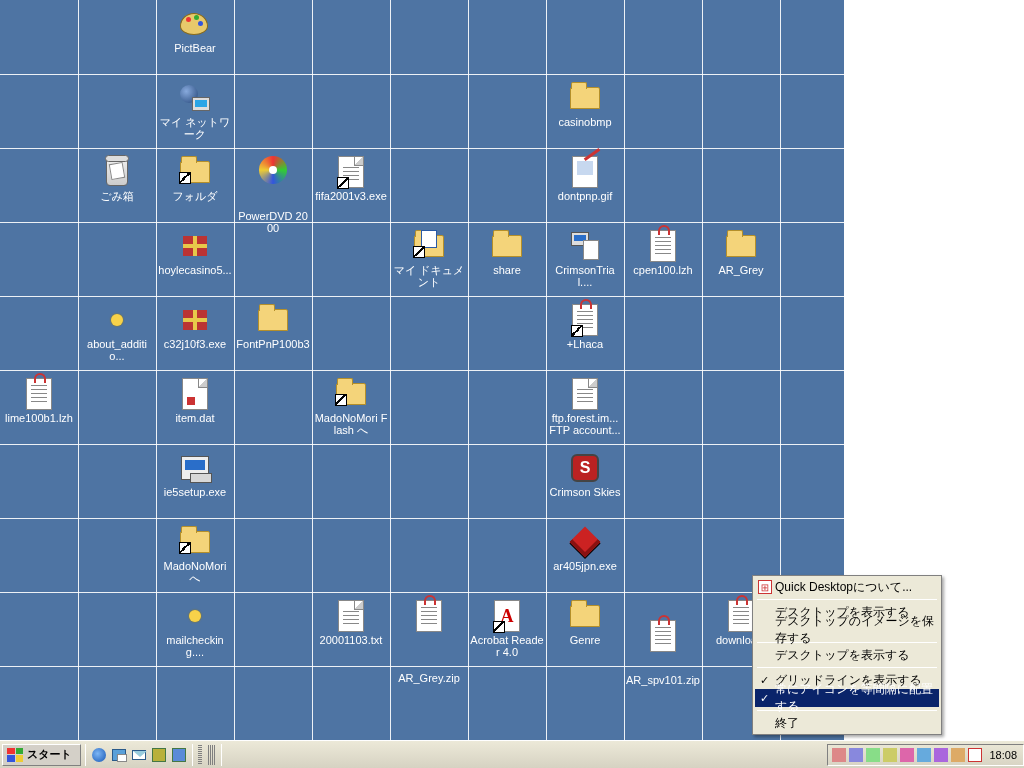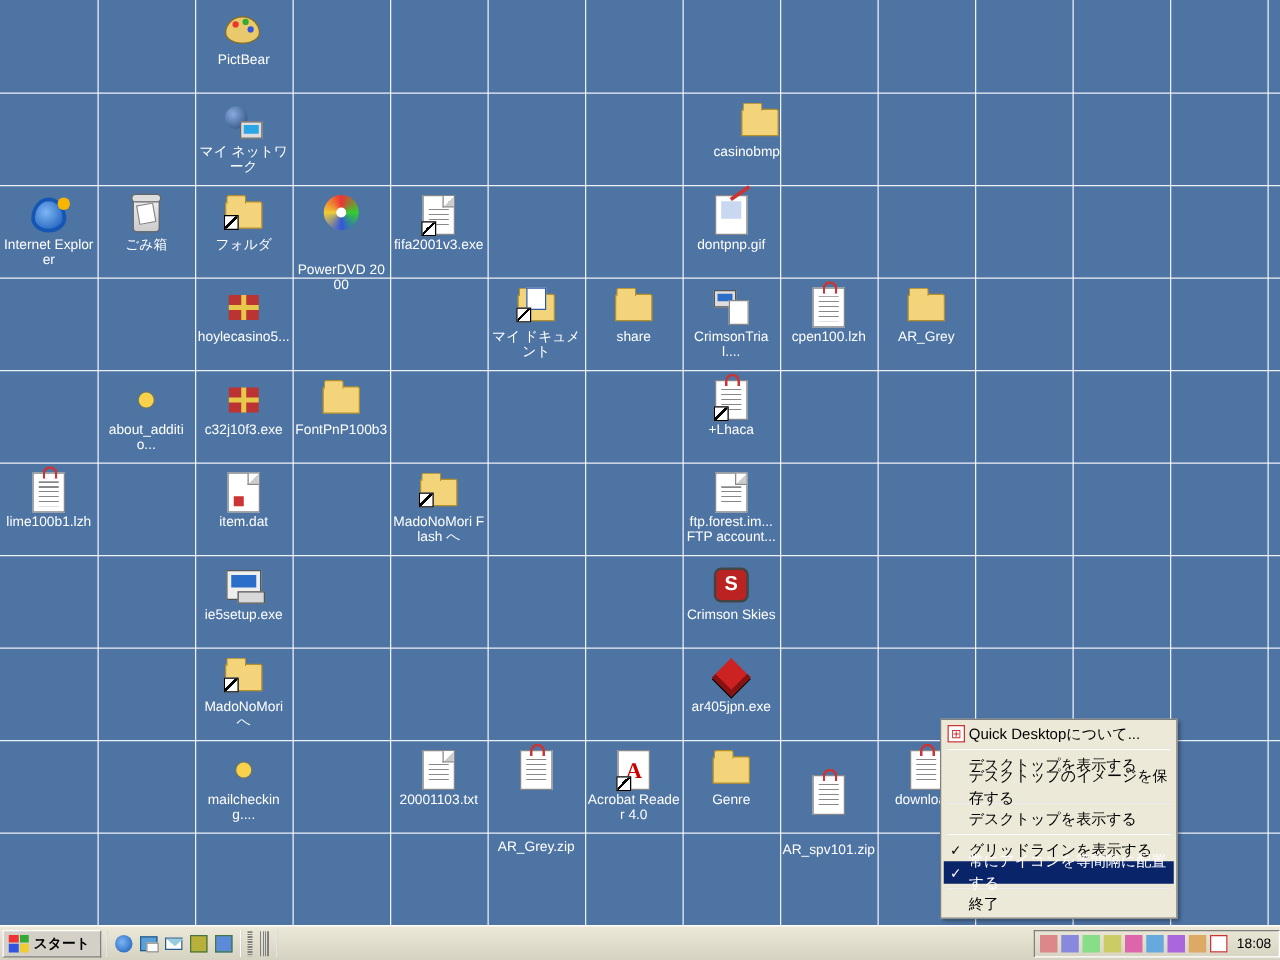--- a/index.html
+++ b/index.html
@@ -1,19 +1,19 @@
 <!DOCTYPE html>
 <html><head>
 <meta charset="utf-8">
 <style>
   * { margin: 0; padding: 0; box-sizing: border-box; }
   html, body { width: 1024px; height: 768px; overflow: hidden; font-family: "MS UI Gothic", "Meiryo", Tahoma, sans-serif; font-size: 11px; }
   #desktop {
     position: relative;
-    width: 1024px; height: 740px;
+    width: 844px; height: 740px;
     background: #4e74a3;
     padding-left: 32px;
   }
   .gridline-v, .gridline-h { position: absolute; background: #fff; opacity: 0.9; }
   .gridline-v { width: 1px; height: 100%; top: 0; }
   .gridline-h { height: 1px; width: 100%; left: 0; }
   .cell {
     position: absolute;
     width: 78px; height: 74px;
     display: flex; flex-direction: column; align-items: center; justify-content: flex-start;
@@ -160,31 +160,25 @@
     </div>
     <div class="cell" style="left: 156px; top: 74px;">
       <div class="icon-box">
         <div class="i-net">
           <div class="globe"></div>
           <div class="pc"></div>
         </div>
       </div>
       <div class="icon-label">マイ ネットワーク</div>
     </div>
-    <div class="cell" style="left: 546px; top: 74px; align-items: flex-end;">
+    <div class="cell" style="left: 546px; top: 74px;">
       <div class="icon-box">
         <div class="i-folder"></div>
       </div>
       <div class="icon-label">casinobmp</div>
-    </div>
-    <div class="cell" style="left: 0px; top: 148px;">
-      <div class="icon-box">
-        <div class="i-ie"></div>
-      </div>
-      <div class="icon-label">Internet Explorer</div>
     </div>
     <div class="cell" style="left: 78px; top: 148px;">
       <div class="icon-box">
         <div class="i-bin">
           <div class="sheet"></div>
         </div>
       </div>
       <div class="icon-label">ごみ箱</div>
     </div>
     <div class="cell" style="left: 156px; top: 148px;">

